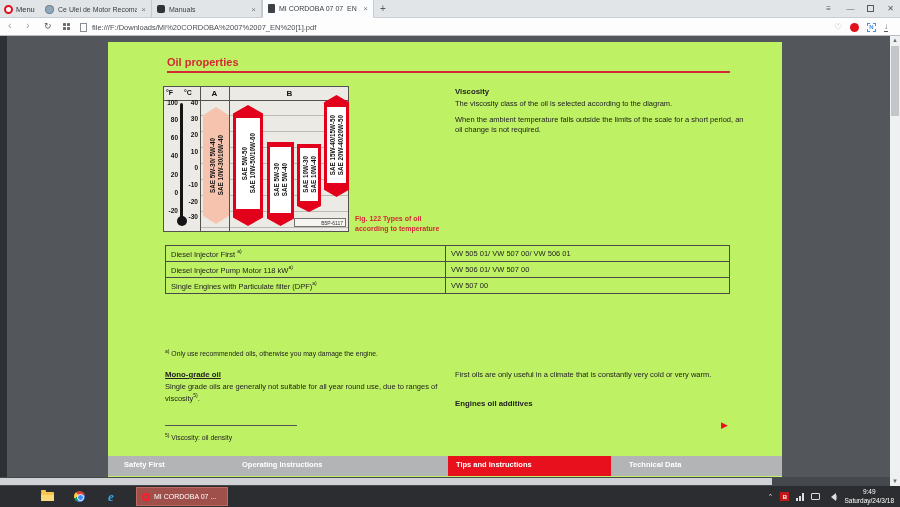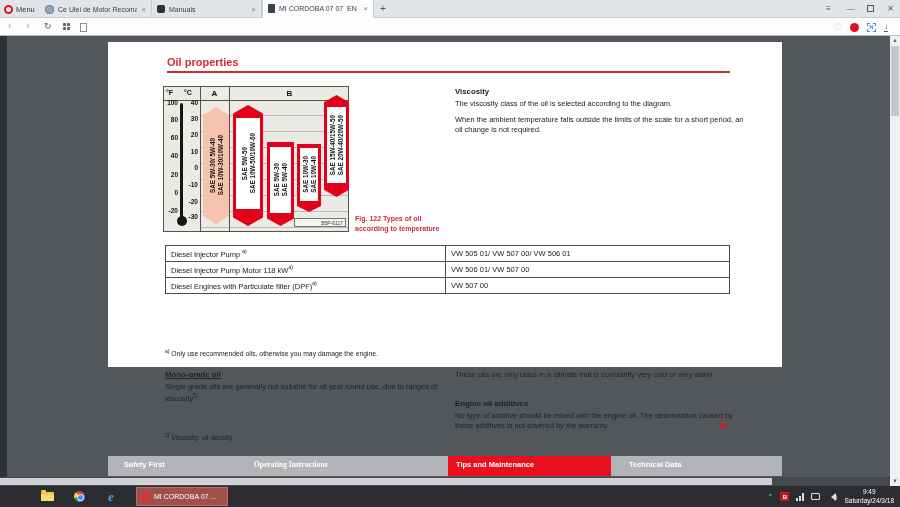--- a/index.html
+++ b/index.html
@@ -55,21 +55,21 @@
   .left-shadow { position:absolute; top:36px; left:0; width:7px; height:441px; background:#2e3134; }
   .vscroll { position:absolute; top:36px; left:890px; width:10px; height:450px; background:#eef0f2; }
   .vs-up, .vs-dn { position:absolute; left:0; width:10px; height:9px; font-size:6px; color:#6a6d70;
                    text-align:center; line-height:9px; }
   .vs-up { top:0; } .vs-dn { bottom:0; }
   .vs-thumb { position:absolute; top:10px; left:1px; width:8px; height:70px; background:#c4c7ca; }
   .hscroll { position:absolute; top:477px; left:0; width:890px; height:9px; background:#45484c; }
   .hs-thumb { position:absolute; top:1px; left:0; width:772px; height:7px; background:#d0d2d5; }
 
   
-  .page { position:absolute; top:42px; left:108px; width:674px; height:325px; background:#ffffff; color:#222; }
+  .page { position:absolute; top:42px; left:108px; width:674px; height:435px; background:#bef264; color:#222; }
   .h-red { position:absolute; left:59px; top:14px; font-size:11px; font-weight:bold; color:#d42a35; }
   .h-rule { position:absolute; left:59px; top:29px; width:563px; height:2px; background:#d42a35; }
 
   
   .diagram { position:absolute; left:55px; top:44px; width:186px; height:146px;
              background:#eceae5; border:1px solid #55524e; font-weight:bold; color:#111; }
   .grid { position:absolute; left:36px; top:13px; right:0; bottom:0;
           background:repeating-linear-gradient(to bottom, transparent 0 15px, #bbbab4 15px 16px); }
   .vline { position:absolute; top:0; bottom:0; width:1px; background:#55524e; }
   .vl-a { left:36px; } .vl-b { left:65px; }
@@ -123,21 +123,21 @@
   .fn-5 { top:390px; }
   .rc-4 { top:328px; } 
   .rc-5h { position:absolute; left:347px; top:357px; font-size:7.8px; font-weight:bold; }
   .rc-6 { top:369px; }
   .cont-arrow { position:absolute; left:613px; top:378px; color:#e8101c; font-size:9px; }
 
   
   .pfooter { position:absolute; left:0; top:414px; width:674px; height:20px; background:#b2b4b6; }
   .pf-active { position:absolute; left:340px; top:0; width:163px; height:20px; background:#e8101c; }
   .pf-lbl { position:absolute; top:4px; font-size:7.5px; font-weight:bold; color:#fff; white-space:nowrap; }
-  .pf-0 { left:16px; } .pf-1 { left:146px;font-family:Liberation Serif, serif; } .pf-2 { left:348px; } .pf-3 { left:521px; }
+  .pf-0 { left:16px; } .pf-1 { left:134px; } .pf-2 { left:348px; } .pf-3 { left:521px; }
 
   
   .taskbar { position:absolute; top:486px; left:0; width:900px; height:21px; background:#2c2d30;
              display:flex; align-items:center; }
   .tb-ic { position:absolute; top:4px; width:14px; height:13px; display:flex; align-items:center; justify-content:center; }
   .start { left:8px; display:grid; grid-template-columns:5px 5px; grid-template-rows:5px 5px; gap:1px; }
   .start span { background:#f2f2f2; }
   .explorer { left:40px; }
   .folder { width:13px; height:9px; background:#f7c64f; border-radius:1px; position:relative; }
   .folder:before { content:""; position:absolute; top:-2px; left:0; width:5px; height:2px; background:#f7c64f; border-radius:1px 1px 0 0; }
@@ -205,20 +205,21 @@
     <span class="nav-ic nav-fwd">›</span>
     <span class="nav-ic nav-reload">↻</span>
     <span class="speeddial">
         <span></span>
         <span></span>
         <span></span>
         <span></span>
       </span>
     <div class="urlfield">
       <span class="doc-ic"></span>
+      <span class="url-text">file:///F:/Downloads/MI%20CORDOBA%2007%2007_EN%20[1].pdf</span>
     </div>
     <div class="addr-right">
       <span class="heart">♡</span>
       <span class="badge-red"></span>
       <span class="nbox">N</span>
       <span class="dl">↓</span>
     </div>
   </div>
 
   <div class="viewer"></div>
@@ -291,57 +292,56 @@
       <div>according to temperature</div>
     </div>
 
     <div class="rcol rc-1 bold-h">Viscosity</div>
     <div class="rcol rc-2">The viscosity class of the oil is selected according to the diagram.</div>
     <div class="rcol rc-3">When the ambient temperature falls outside the limits of the scale for a short period, an oil change is not required.</div>
 
     <table class="spec-table">
       <tbody>
       <tr>
-        <td class="c1"><span>Diesel Injector Pump </span><sup>a)</sup></td>
+        <td class="c1"><span>Diesel Injector First </span><sup>a)</sup></td>
         <td>VW 505 01/ VW 507 00/ VW 506 01</td>
       </tr>
       <tr>
         <td class="c1"><span>Diesel Injector Pump Motor 118 kW</span><sup>a)</sup></td>
         <td>VW 506 01/ VW 507 00</td>
       </tr>
       <tr>
-        <td class="c1"><span>Diesel Engines with Particulate filter (DPF)</span><sup>a)</sup></td>
+        <td class="c1"><span>Single Engines with Particulate filter (DPF)</span><sup>a)</sup></td>
         <td>VW 507 00</td>
       </tr>
     </tbody>
       </table>
 
     <div class="fn fn-a">
       <sup>a)</sup><span> Only use recommended oils, otherwise you may damage the engine.</span>
     </div>
 
     <div class="mono-h">Mono-grade oil</div>
     <div class="mono-p">
       <span>Single grade oils are generally not suitable for all year round use, due to ranges of viscosity</span><sup>5)</sup><span>.</span>
     </div>
     <div class="fn-rule"></div>
     <div class="fn fn-5">
       <sup>5)</sup><span> Viscosity: oil density</span>
     </div>
 
-    <div class="rcol rc-4">These oils are only class in a climate that is constantly very cold or very warm.</div>
-    <div class="rc-5h">Engine oil additives</div>
-    <div class="rcol rc-6">No type of additive should be mixed with the engine oil. The deterioration caused by these additives is not covered by the warranty.</div>
+    <div class="rcol rc-4">First oils are only useful in a climate that is constantly very cold or very warm.</div>
+    <div class="rc-5h">Engines oil additives</div>
     <div class="cont-arrow">▶</div>
 
     <div class="pfooter">
       <div class="pf-active"></div>
       <span class="pf-lbl pf-0">Safety First</span>
       <span class="pf-lbl pf-1">Operating Instructions</span>
-      <span class="pf-lbl pf-2">Tips and Maintenance</span>
+      <span class="pf-lbl pf-2">Tips and Instructions</span>
       <span class="pf-lbl pf-3">Technical Data</span>
     </div>
   </div>
 
   <div class="vscroll">
     <div class="vs-up">▲</div>
     <div class="vs-thumb"></div>
     <div class="vs-dn">▼</div>
   </div>
   <div class="hscroll">

